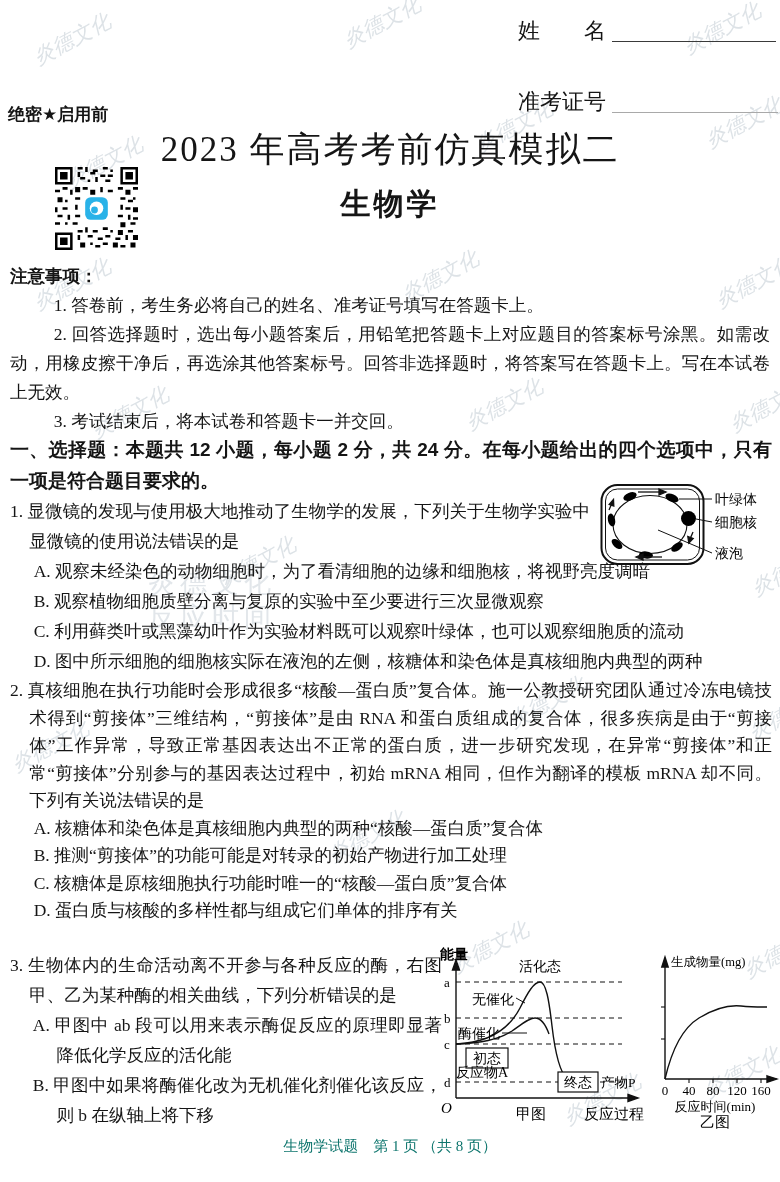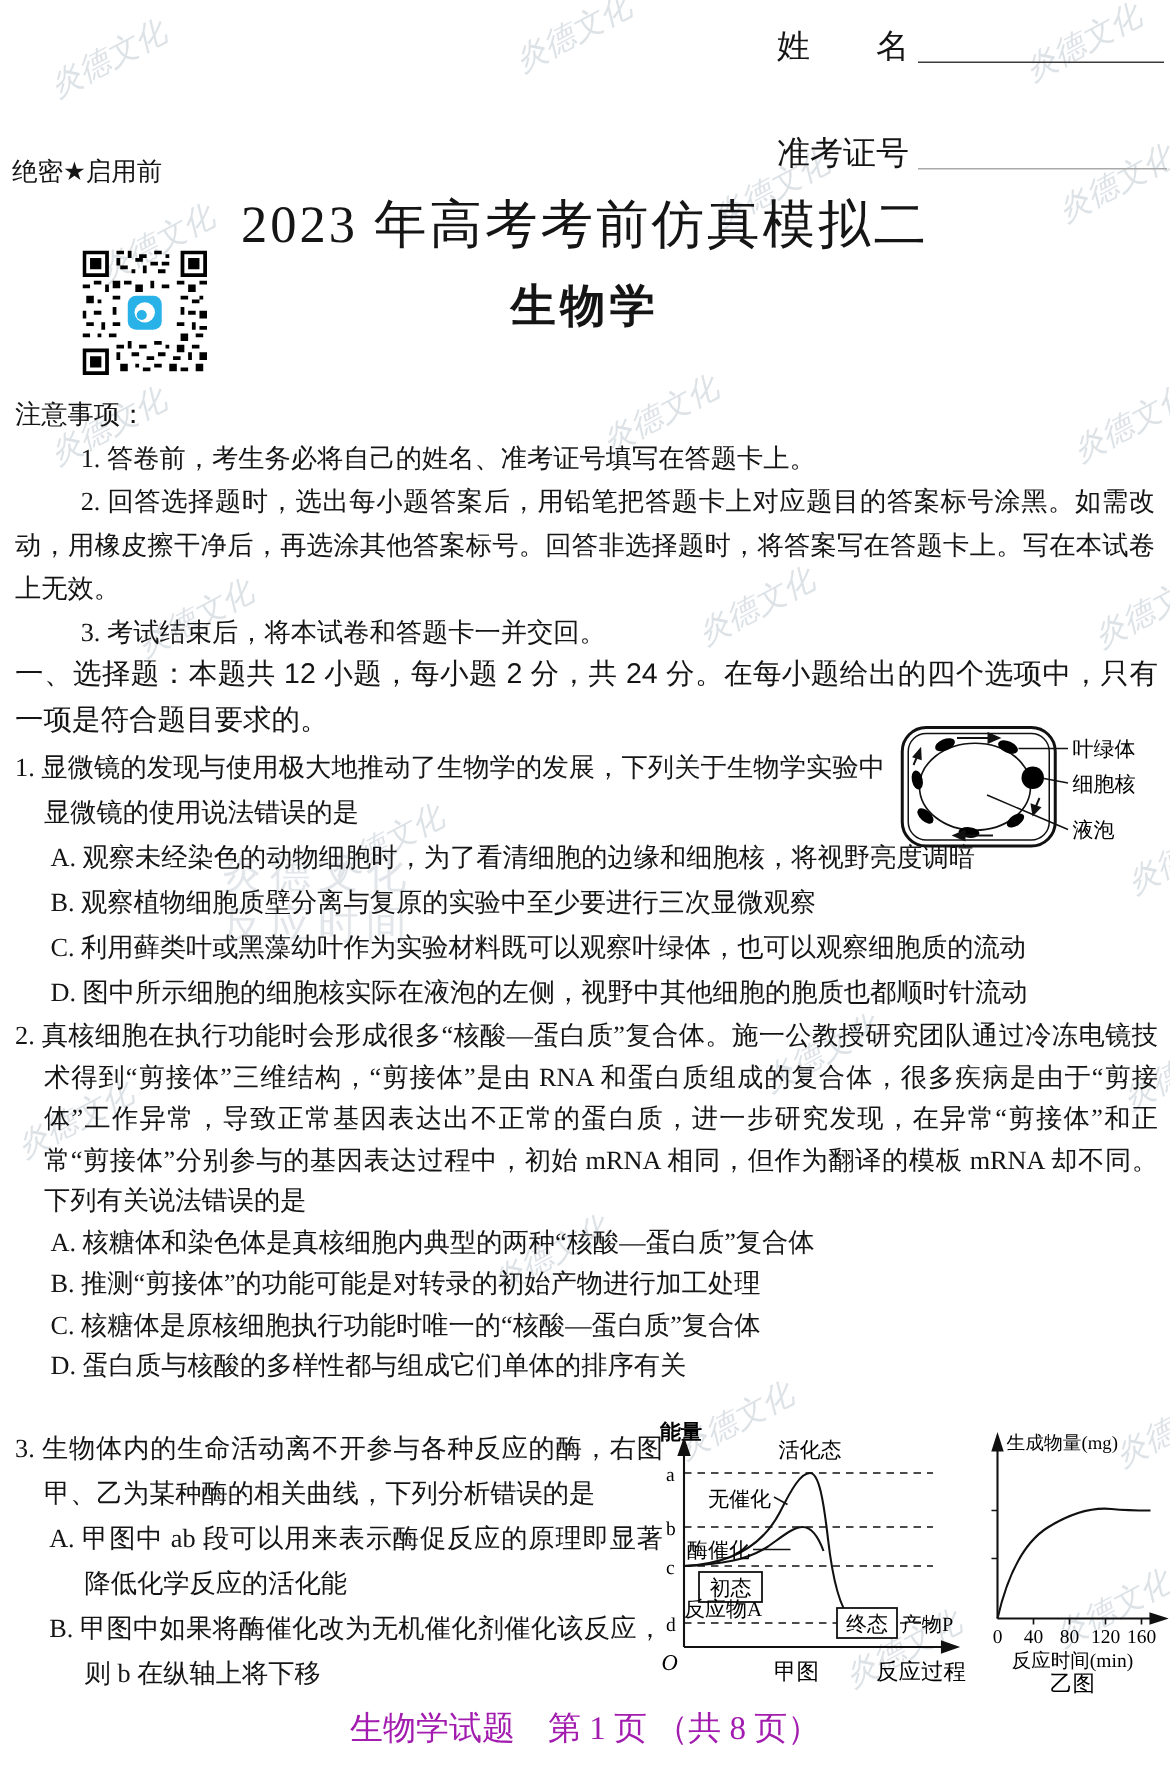--- a/index.html
+++ b/index.html
@@ -2,21 +2,21 @@
 <html><head>
 <meta charset="utf-8">
 <style>
   * { margin:0; padding:0; box-sizing:border-box; }
   html,body { background:#ffffff; }
   .page {
     position:relative; width:780px; height:1182px; margin:0 auto;
     background:#fff; overflow:hidden;
     font-family:"Liberation Serif","DejaVu Serif",serif; color:#151515;
   }
-  .hei { font-family:"Liberation Sans","DejaVu Sans",sans-serif; font-weight:400; }
+  .hei { font-family:"Liberation Sans","DejaVu Sans",sans-serif; font-weight:700; }
 
   
   .wm {
     position:absolute; font-style:italic; color:#c7d0d7; opacity:.6;
     font-size:21px; transform:rotate(-28deg); white-space:nowrap; pointer-events:none;
     font-family:"DejaVu Serif",serif;
   }
   .wm-center {
     position:absolute; left:148px; top:566px; color:#dfe4e8; opacity:.9;
     font-size:27px; letter-spacing:5px; line-height:34px; text-align:center;
@@ -51,21 +51,21 @@
   p.hang { padding-left:1.1em; text-indent:-1.1em; }
   p.opt  { padding-left:1.35em; }
   .q3 p.opt2 { padding-left:2.65em; text-indent:-1.35em; }
   .q1 .stem { margin-right:182px; }
 
   .q1fig { position:absolute; top:482px; left:600px; width:180px; height:86px; }
   .chartA { position:absolute; top:946px; left:436px; width:212px; height:178px; }
   .chartB { position:absolute; top:949px; left:651px; width:128px; height:180px;text-decoration:underline; }
   svg text { font-family:"Liberation Serif","DejaVu Serif",serif; }
 
-  .footer { position:absolute; top:1137px; left:0; width:100%; text-align:center; font-size:22px; color:#a21caf; }
+  .footer { position:absolute; top:1137px; left:0; width:100%; text-align:center; font-size:15px; color:#0f766e; }
 </style>
 </head>
 <body>
 
 <div class="page">
 
   <span class="wm" style="left:30px;top:25px">炎德文化</span>
   <span class="wm" style="left:340px;top:8px">炎德文化</span>
   <span class="wm" style="left:680px;top:14px">炎德文化</span>
   <span class="wm" style="left:62px;top:148px">炎德文化</span>
@@ -125,21 +125,21 @@
     <p>3. 考试结束后，将本试卷和答题卡一并交回。</p>
   </div>
 
   <div class="section-head hei">一、选择题：本题共 12 小题，每小题 2 分，共 24 分。在每小题给出的四个选项中，只有一项是符合题目要求的。</div>
 
   <div class="q q1">
     <p class="hang stem">1. 显微镜的发现与使用极大地推动了生物学的发展，下列关于生物学实验中显微镜的使用说法错误的是</p>
     <p class="opt">A. 观察未经染色的动物细胞时，为了看清细胞的边缘和细胞核，将视野亮度调暗</p>
     <p class="opt">B. 观察植物细胞质壁分离与复原的实验中至少要进行三次显微观察</p>
     <p class="opt">C. 利用藓类叶或黑藻幼叶作为实验材料既可以观察叶绿体，也可以观察细胞质的流动</p>
-    <p class="opt">D. 图中所示细胞的细胞核实际在液泡的左侧，视野中其他细胞的胞质也都顺时针流动</p>
+    <p class="opt">D. 图中所示细胞的细胞核实际在液泡的左侧，核糖体和染色体是真核细胞内典型的两种</p>
   </div>
 
   <div class="q1fig">
     <svg viewBox="0 0 180 86" width="180" height="86">
       <rect x="1.5" y="3" width="102" height="79" rx="16" fill="none" stroke="#111" stroke-width="2"></rect>
       <rect x="5.5" y="7" width="94" height="71" rx="12" fill="none" stroke="#111" stroke-width="1"></rect>
       <ellipse cx="50" cy="42.5" rx="37" ry="29" fill="none" stroke="#111" stroke-width="1.1"></ellipse>
       <g fill="#000">
         <ellipse cx="30" cy="14.5" rx="7" ry="3.8" transform="rotate(-22 30 14.5)"></ellipse>
         <ellipse cx="11.5" cy="38" rx="6.5" ry="3.6" transform="rotate(78 11.5 38)"></ellipse>

